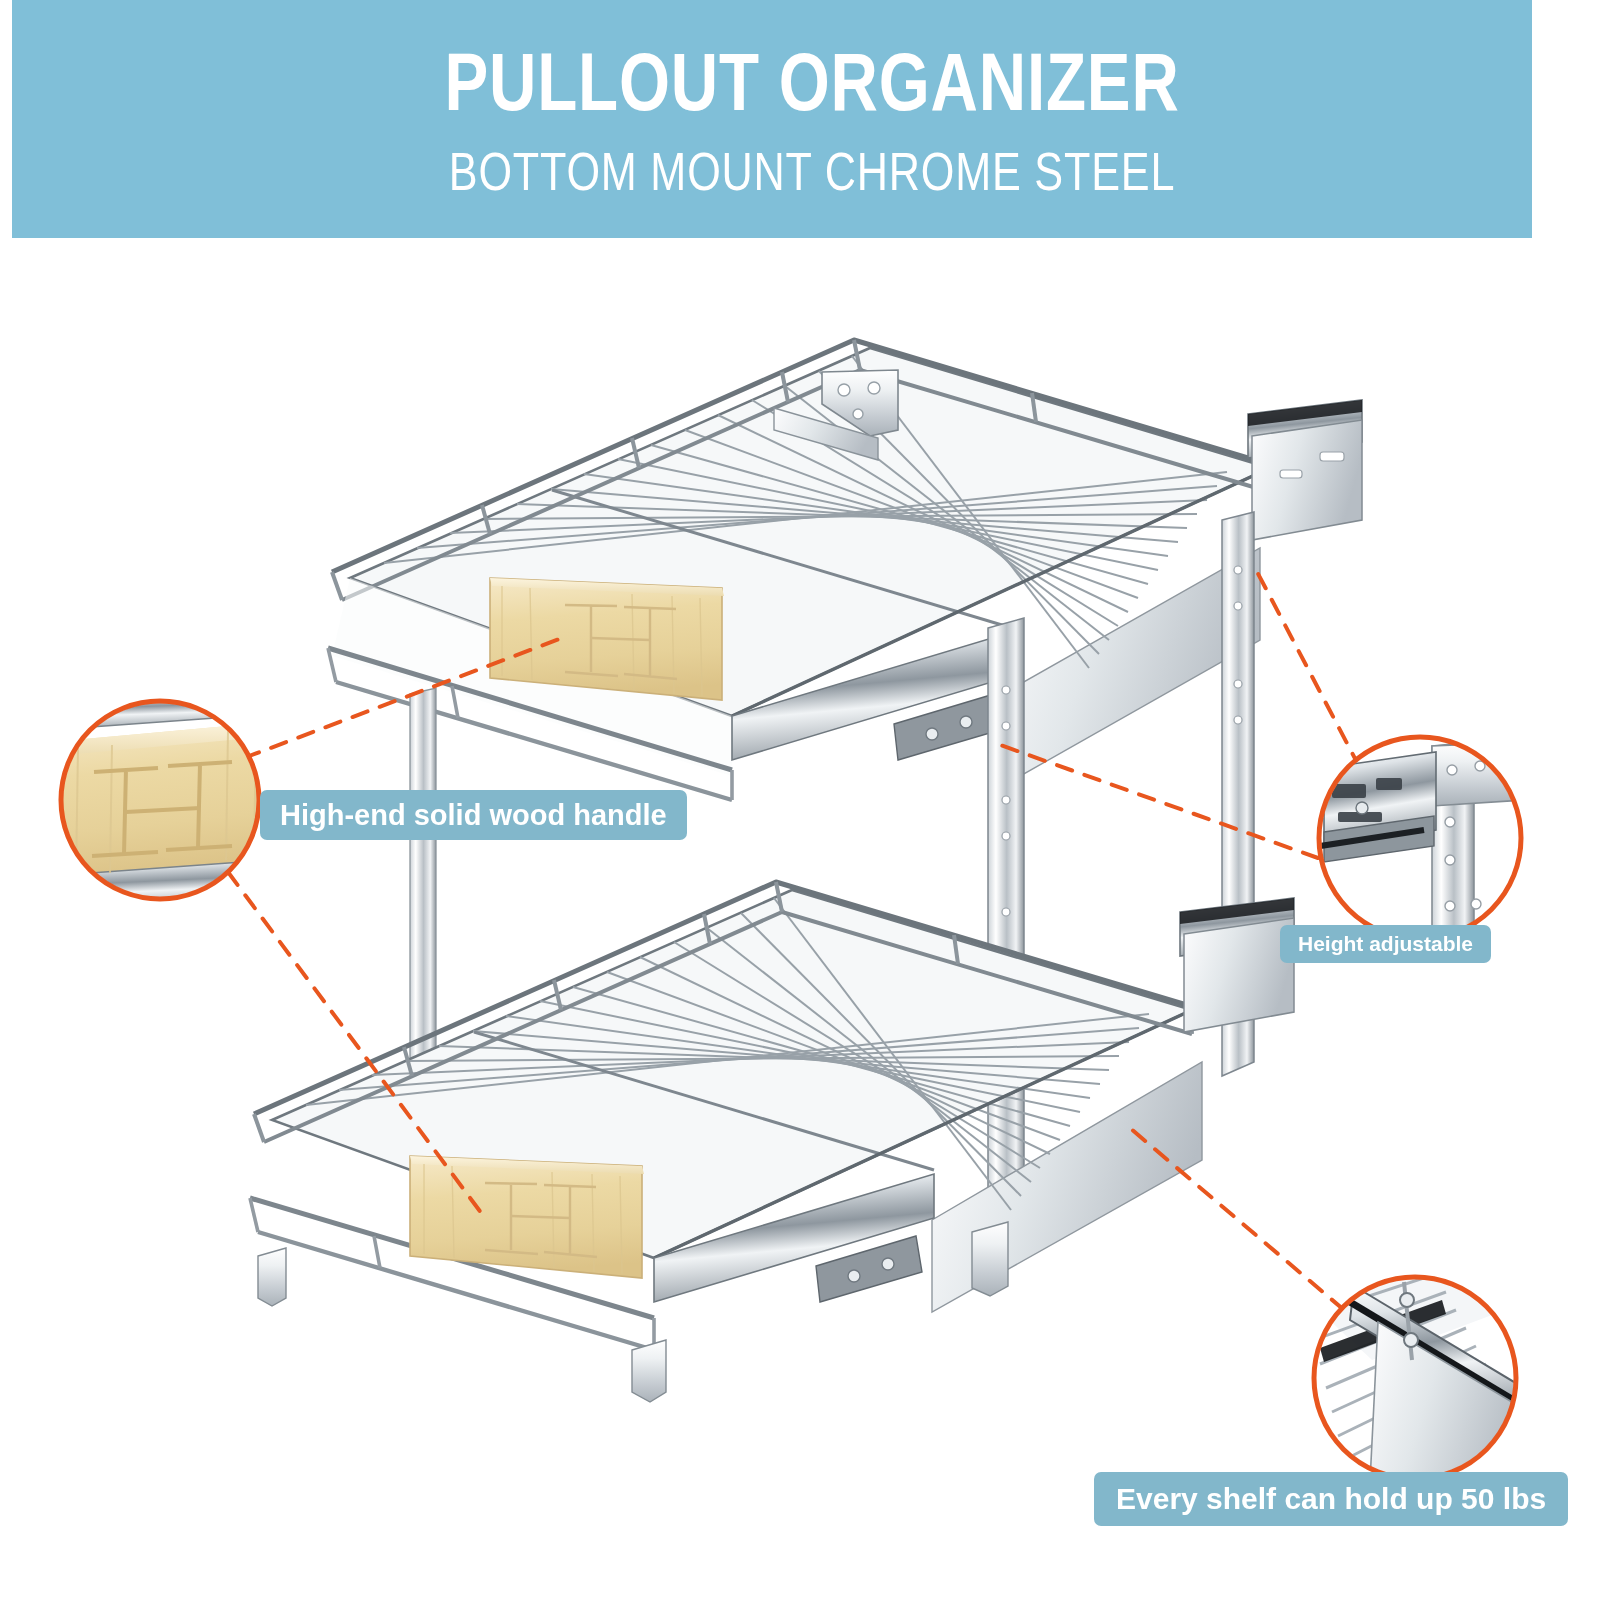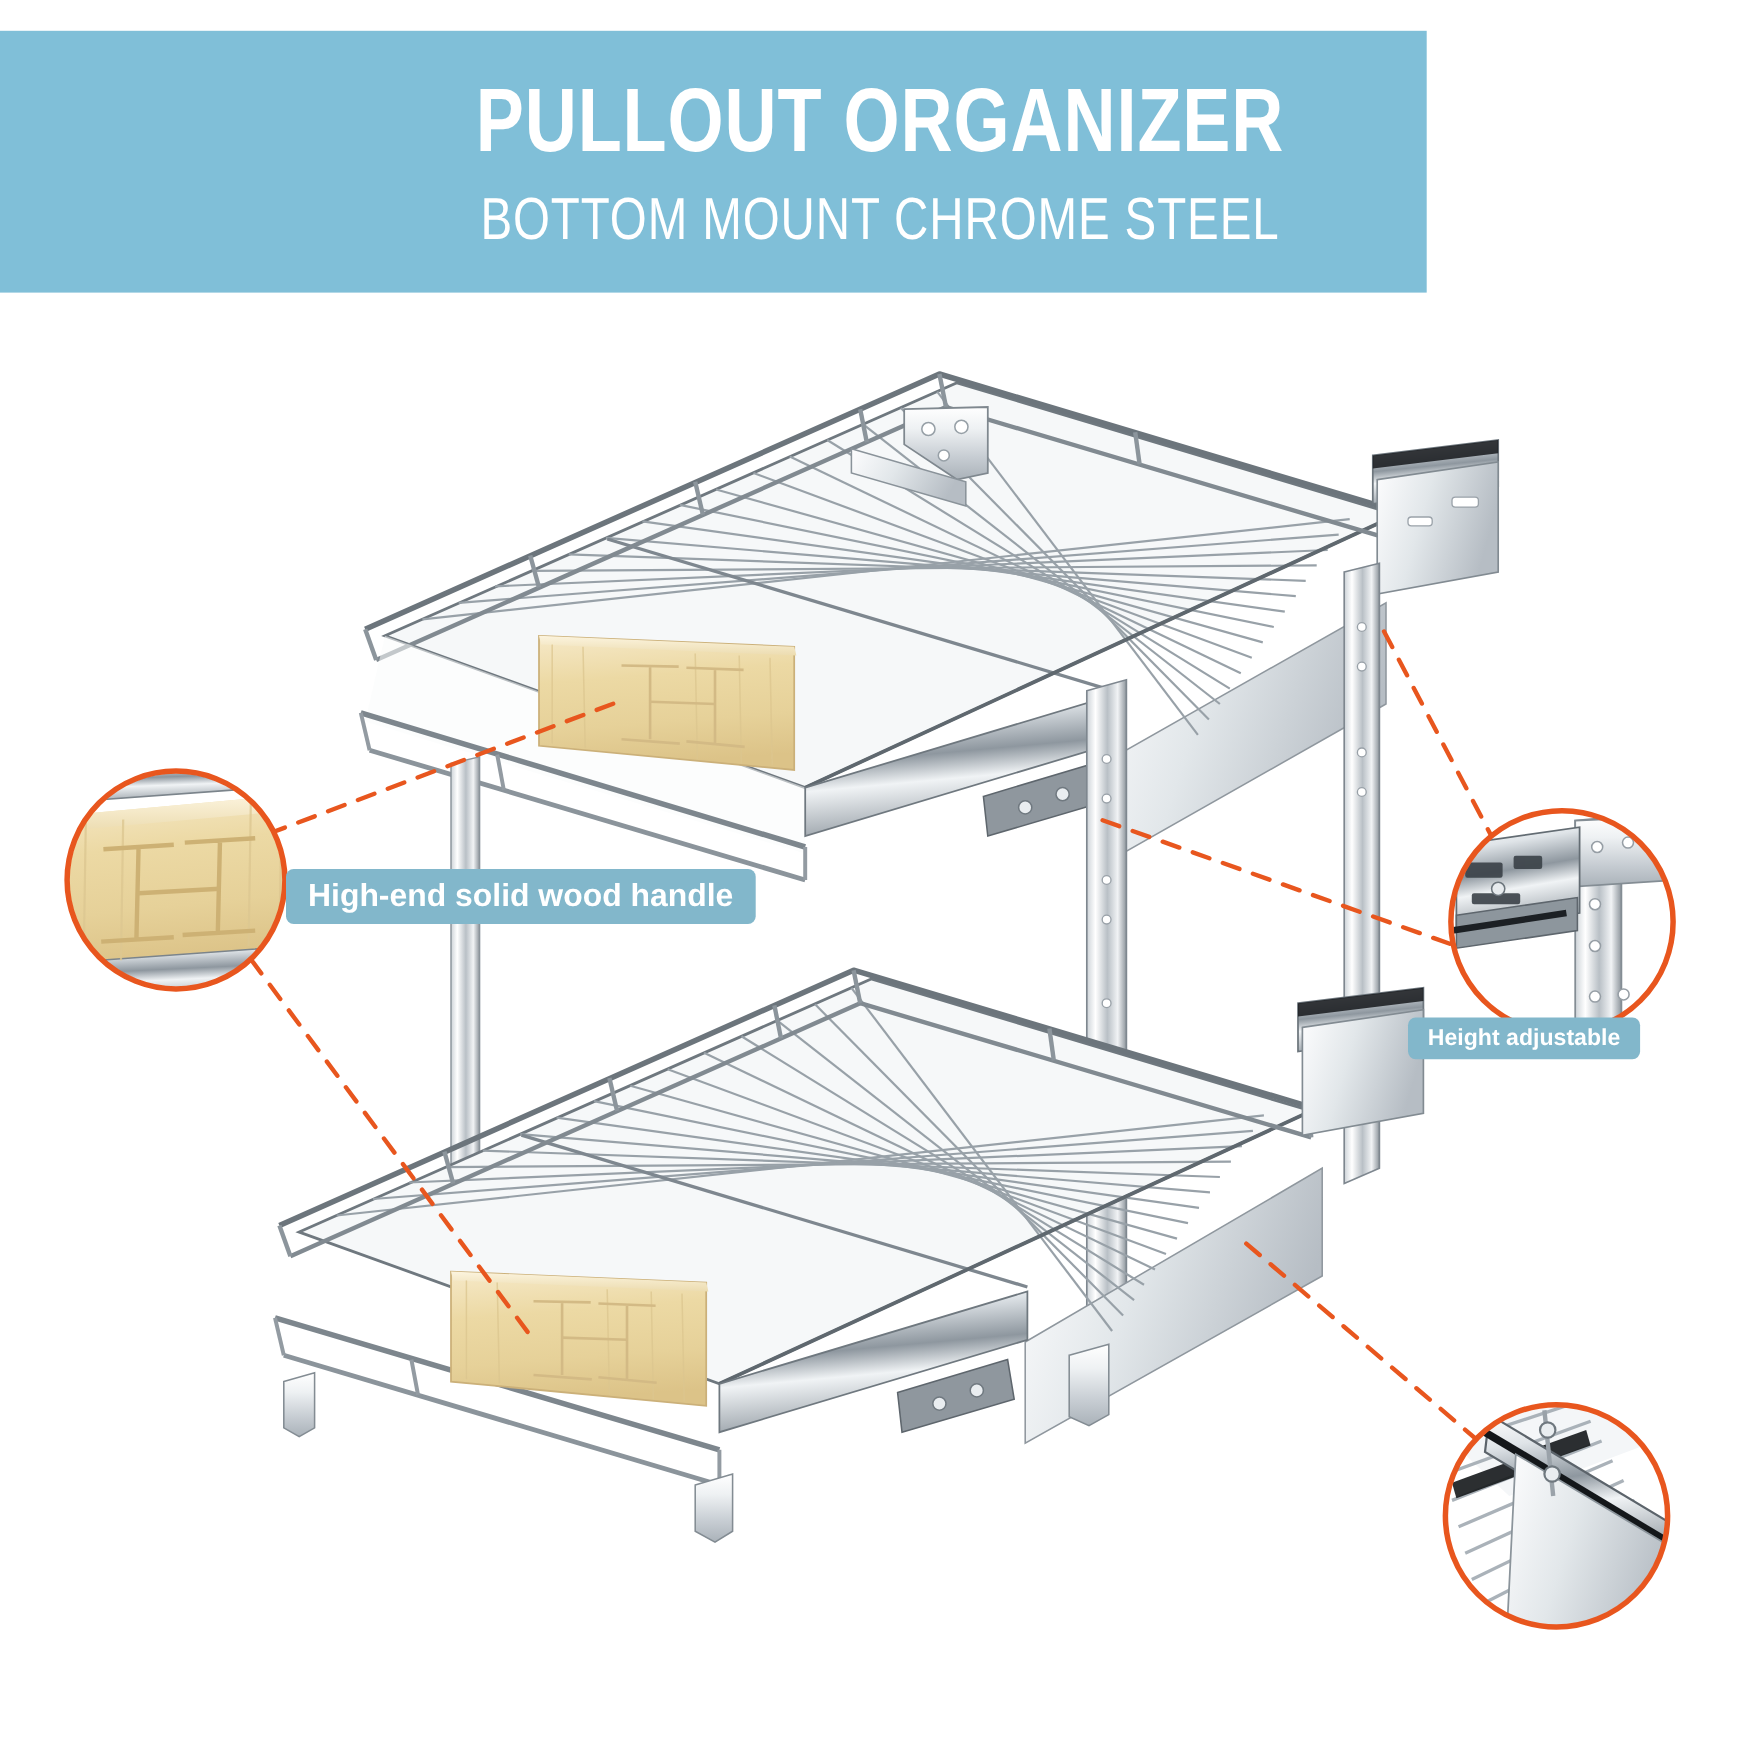--- a/index.html
+++ b/index.html
@@ -9,25 +9,24 @@
   body {
     width: 1600px; height: 1600px;
     position: relative;
     overflow: hidden;
     font-family: "Liberation Sans", sans-serif;
   }
 
   
   #header {
     position: absolute;
-    left: 0; top: 0;
-    width: 1297px; height: 238px;
+    left: 12px; top: 0;
+    width: 1520px; height: 238px;
     background: #80bfd8;
     box-sizing: border-box;
-    margin-top: 28px;
   }
   #header-title {
     position: absolute;
     left: 0; top: 36px;
     width: 1600px;
     text-align: center;
     color: #ffffff;
     font-family: "Liberation Sans Narrow", "Liberation Sans", sans-serif;
     font-weight: 700;
     font-size: 82px;
@@ -466,14 +465,17 @@
 </svg>
 
 <div class="callout-label" id="label-handle">
   <span>High-end solid wood handle</span>
 </div>
 
 <div class="callout-label" id="label-height">
   <span>Height adjustable</span>
 </div>
 
-
+<div class="callout-label" id="label-weight">
+  <span>Every shelf can hold up 50 lbs</span>
 </div>
 
+</div>
+
 </body></html>

